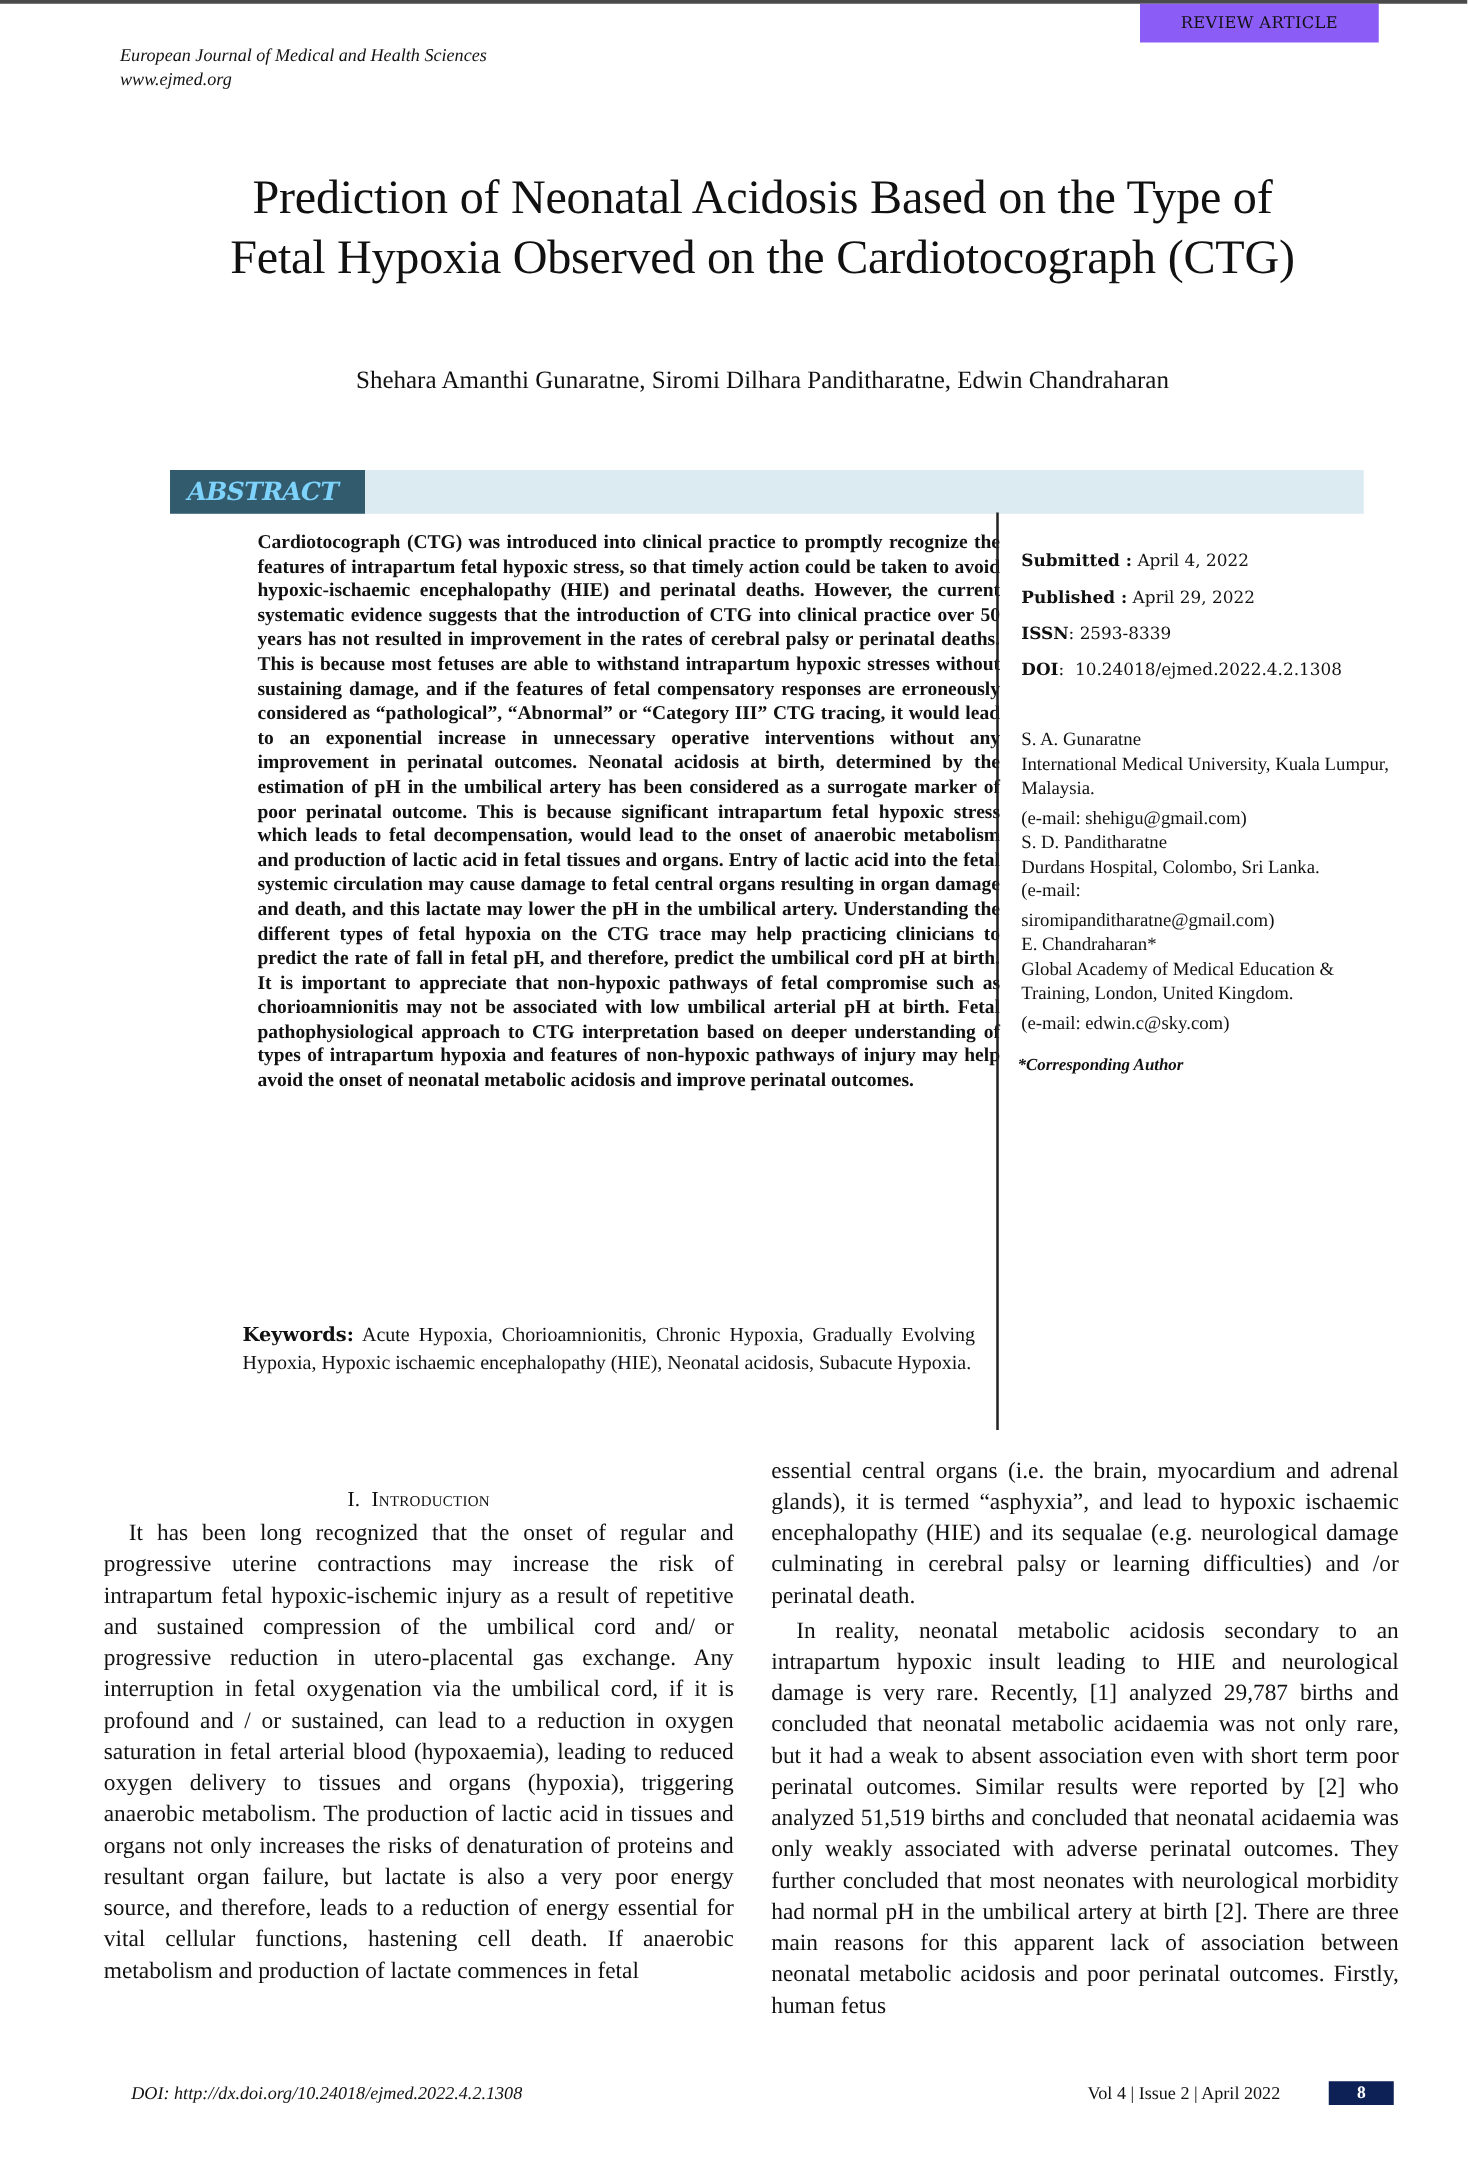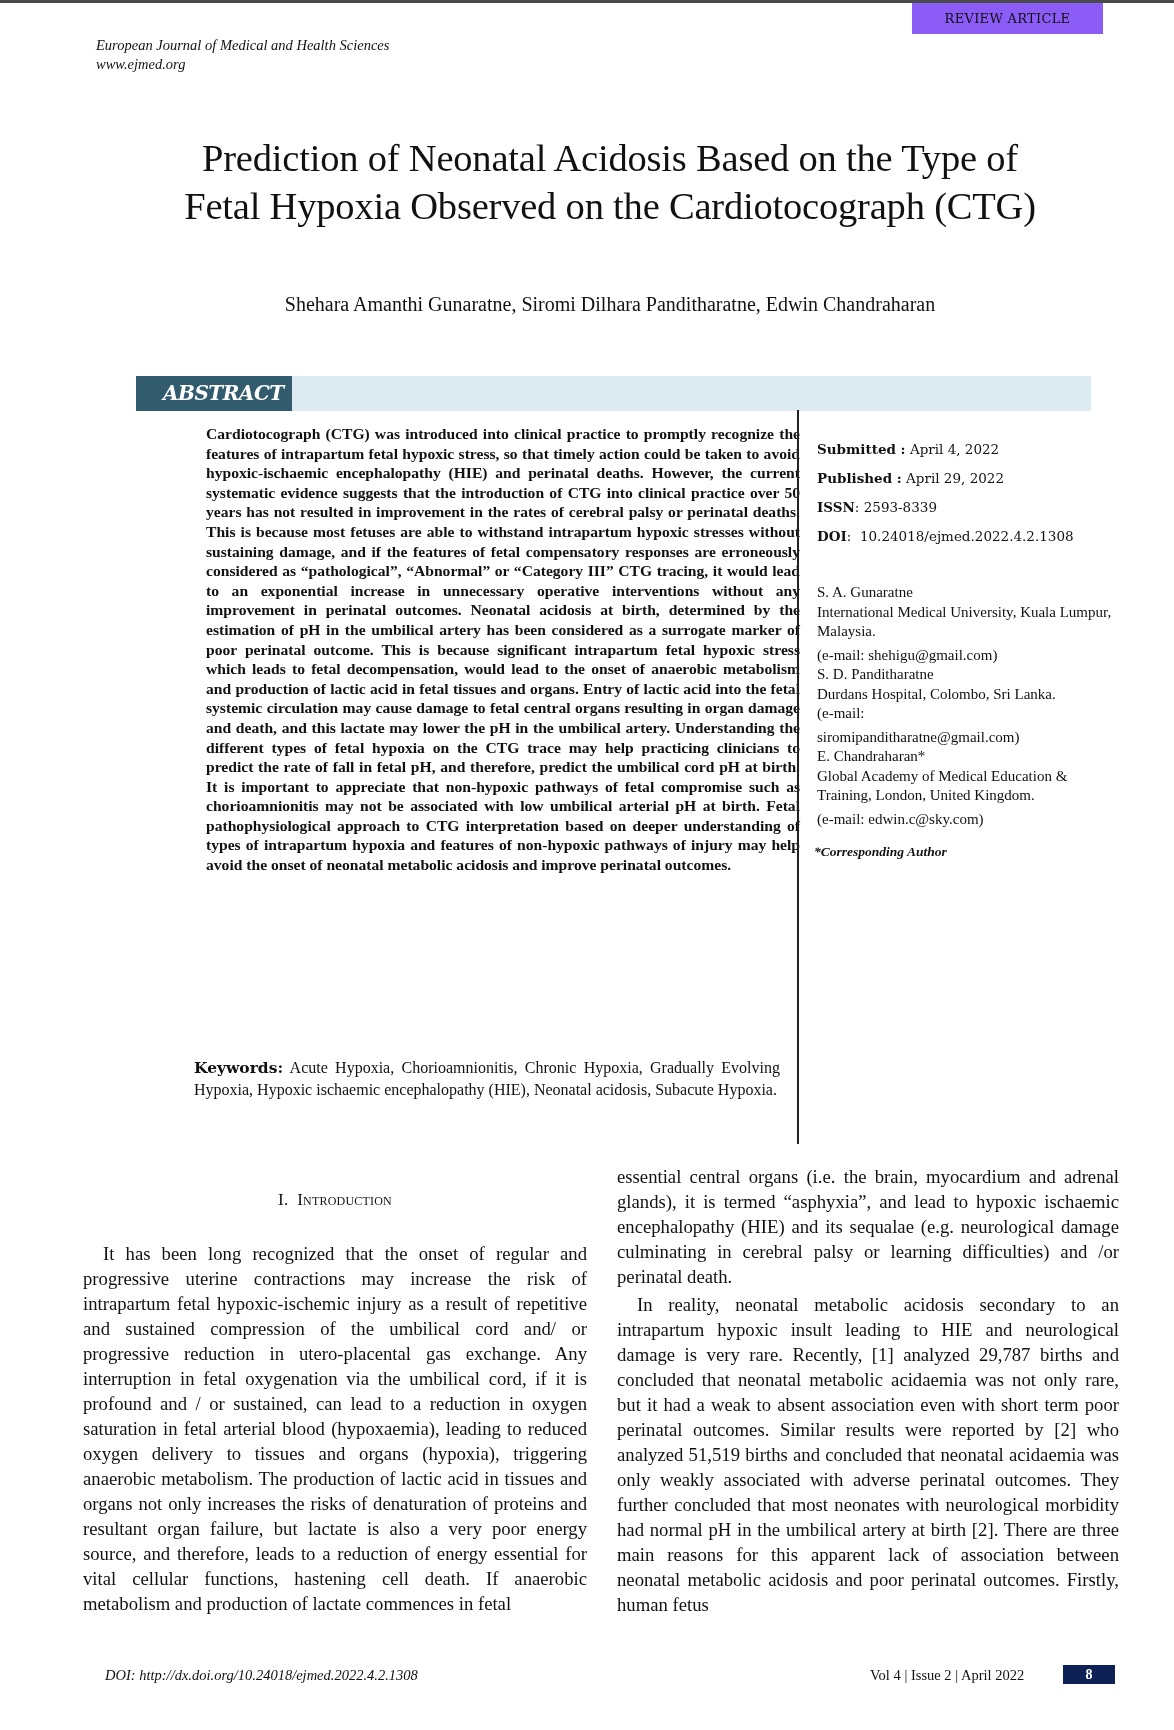--- a/index.html
+++ b/index.html
@@ -12,42 +12,42 @@
 
   .journal { position: absolute; left: 96px; top: 36px; font-style: italic; font-size: 14.5px; line-height: 19px; color: #111; }
 
   .title { position: absolute; left: 100px; top: 134px; width: 1020px; text-align: center;
     font-size: 38.5px; line-height: 48px; color: #111; letter-spacing: -0.2px; }
 
   .authors { position: absolute; left: 100px; top: 293px; width: 1020px; text-align: center; font-size: 20px; color: #111; }
 
   .abstract-bar { position: absolute; left: 136px; top: 376px; width: 955px; height: 35px; background: #dcebf2; }
   .abstract-label { position: absolute; left: 0; top: 0; width: 156px; height: 35px; background: #335b6e;
-    color: #ffffff; font-weight: bold; font-style: italic; font-size: 20px; line-height: 35px; padding-left: 27px;
+    color: #7dd3fc; font-weight: bold; font-style: italic; font-size: 20px; line-height: 35px; padding-left: 14px;
     font-family: "DejaVu Serif", serif; letter-spacing: -0.5px; }
 
   .abstract-text { position: absolute; left: 206px; top: 424px; width: 594px; font-weight: bold;
     font-size: 15.6px; line-height: 19.6px; text-align: justify; color: #111; }
 
   .keywords { position: absolute; left: 194px; top: 1057px; width: 586px; font-size: 16px; line-height: 22px; text-align: justify; }
   .kw-label { font-family: "DejaVu Serif", serif; font-weight: bold; font-size: 15.5px; }
 
   .vrule { position: absolute; left: 797px; top: 410px; width: 1.5px; height: 734px; background: #222; }
 
   .meta { position: absolute; left: 817px; top: 440px; width: 300px; font-family: "DejaVu Serif", serif; font-size: 13.5px; }
   .meta-row { height: 29px; line-height: 18px; }
   .meta-row b { font-weight: bold; }
 
   .affils { position: absolute; left: 817px; top: 583px; width: 300px; font-size: 15px; line-height: 19.5px; color: #111; }
   .affils .name { font-weight: normal; }
   .affils .email { margin-top: 4px; }
   .corr { position: absolute; left: 814px; top: 844px; font-style: italic; font-weight: bold; font-size: 13.5px; }
 
   .col { position: absolute; font-size: 18.7px; line-height: 25px; text-align: justify; color: #111; }
-  .col-left { left: 83px; top: 1187px; width: 504px; margin-top: 27px; }
+  .col-left { left: 83px; top: 1187px; width: 504px; }
   .col-right { left: 617px; top: 1164px; width: 502px; }
   .section-head { position: absolute; left: 83px; top: 1190px; width: 504px; text-align: center; font-size: 17px; letter-spacing: 0.2px; }
   .sc { font-variant: small-caps; }
   .indent { text-indent: 20px; }
 
   .footer-doi { position: absolute; left: 105px; top: 1667px; font-style: italic; font-size: 14.5px; }
   .footer-vol { position: absolute; left: 870px; top: 1667px; font-size: 14.5px; }
   .page-num { position: absolute; left: 1063px; top: 1665px; width: 52px; height: 19px; background: #0e2157;
     color: #fff; font-weight: bold; text-align: center; font-size: 14px; line-height: 19px; }
 </style>

